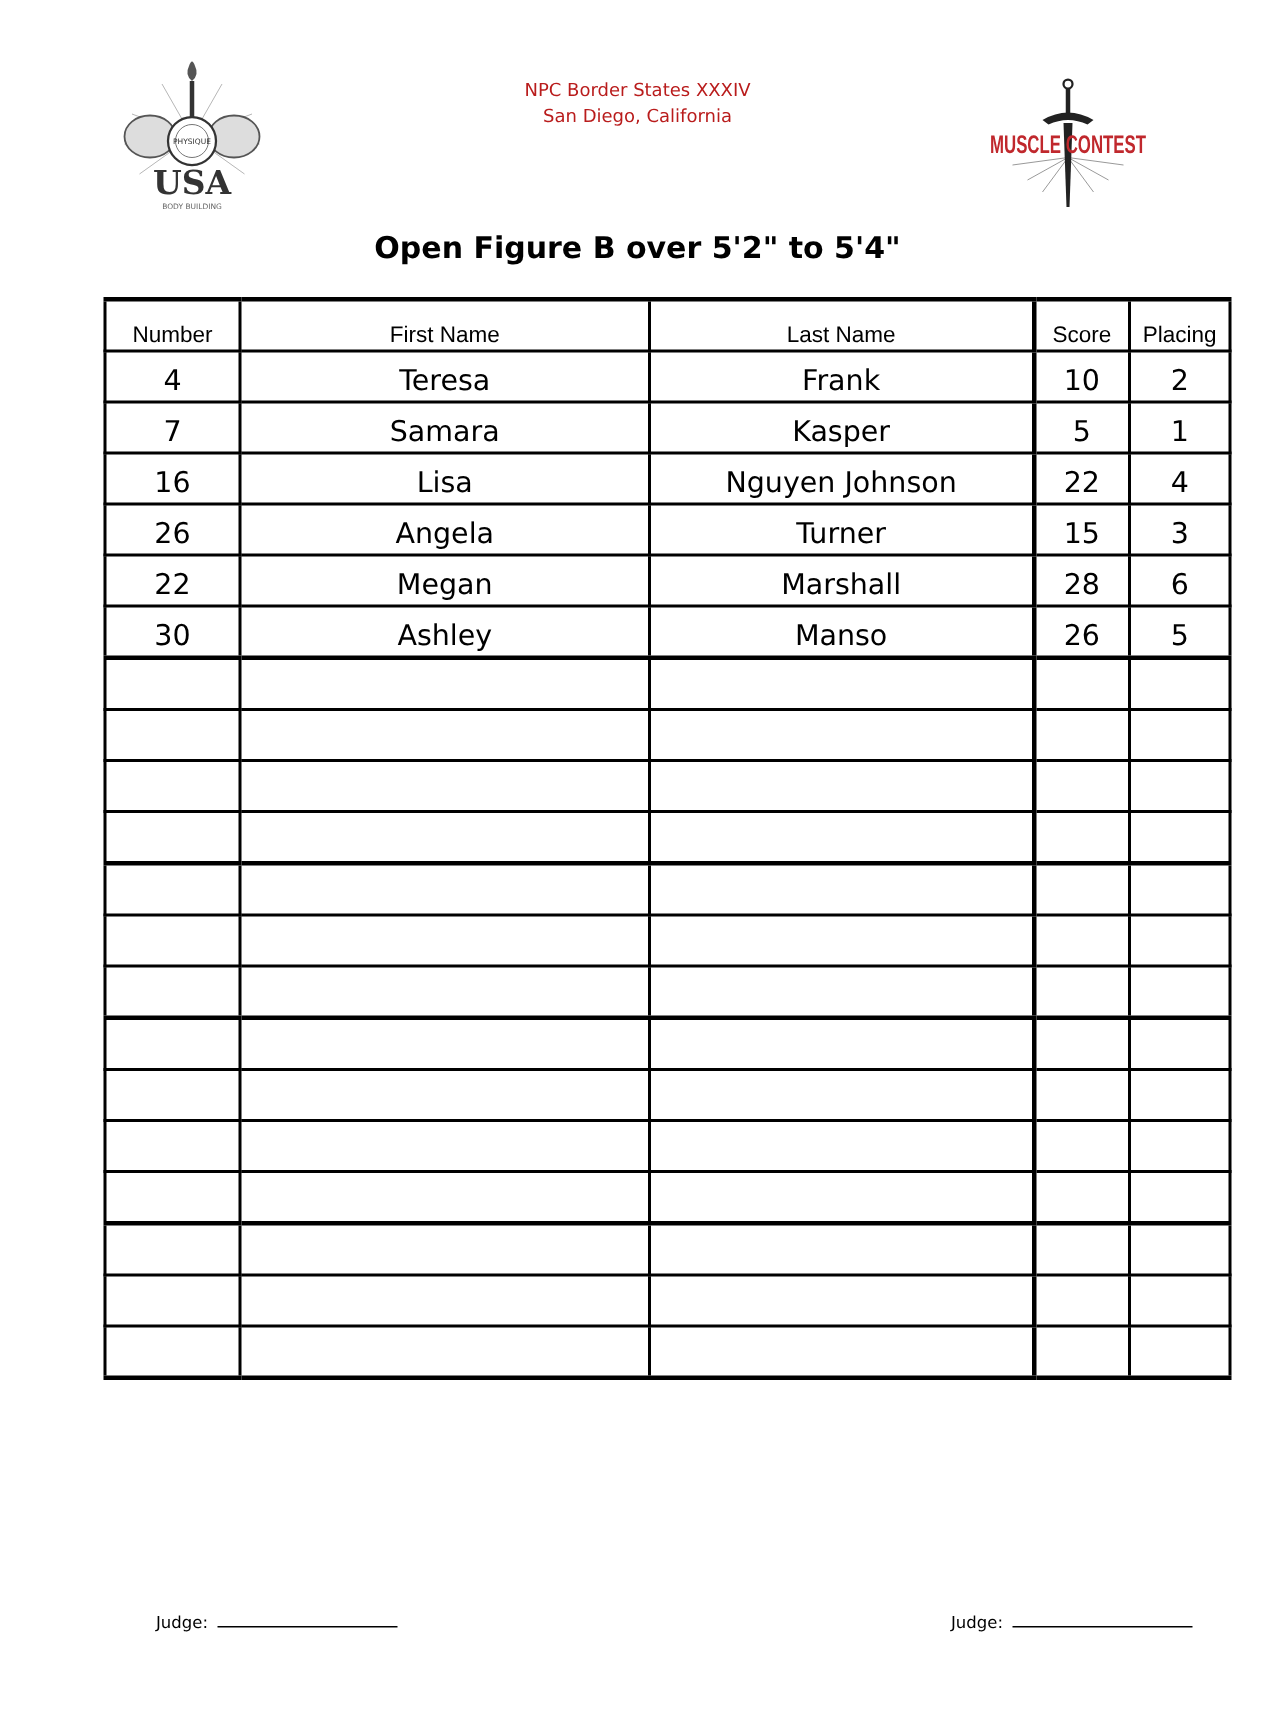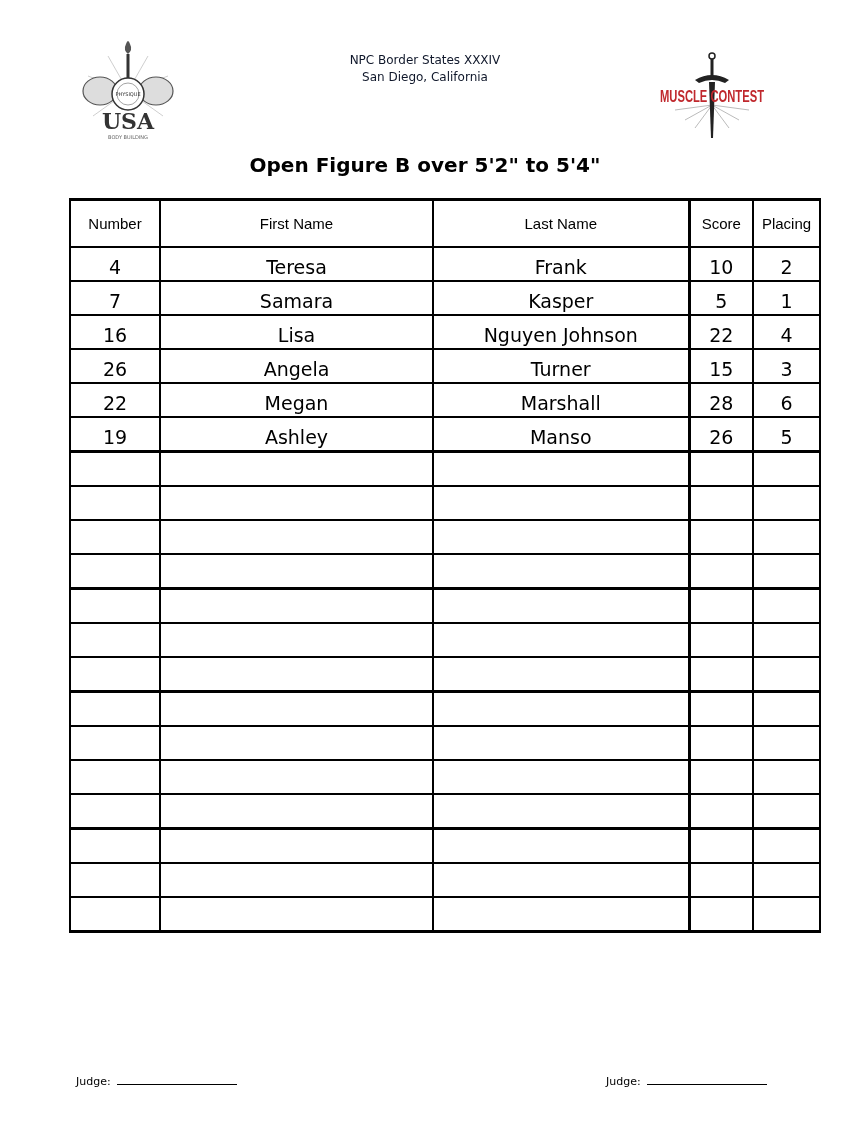--- a/index.html
+++ b/index.html
@@ -1,30 +1,30 @@
 <!DOCTYPE html>
 <html><head>
 <meta charset="utf-8">
 <style>
   html, body { margin:0; padding:0; background:#fff; }
   body { width:850px; height:1144px; position:relative; overflow:hidden; font-family:"DejaVu Sans", sans-serif; color:#000; }
   .logo-left { position:absolute; left:78px; top:36px; width:100px; height:110px; }
   .logo-right { position:absolute; left:655px; top:50px; width:115px; height:90px; }
-  .header-lines { position:absolute; left:200px; top:52px; width:450px; text-align:center; font-family:"DejaVu Sans", sans-serif; font-size:12px; line-height:17px; color:#0f172a; }
+  .header-lines { position:absolute; left:200px; top:52px; width:450px; text-align:center; font-family:"DejaVu Sans", sans-serif; font-size:12px; line-height:17px; color:#b91c1c; }
   .title { position:absolute; left:160px; top:153px; width:530px; text-align:center; font-family:"DejaVu Sans", sans-serif; font-weight:bold; font-size:20px; }
   table.results { position:absolute; left:69px; top:198px; border-collapse:collapse; table-layout:fixed; }
   table.results td, table.results th { border:2px solid #000; padding:0; height:30px; overflow:hidden; white-space:nowrap; }
-  table.results th { font-family:"Liberation Sans", sans-serif; font-weight:normal; font-size:15px; vertical-align:bottom; padding-bottom:14px; height:31px; }
+  table.results th { font-family:"Liberation Sans", sans-serif; font-weight:normal; font-size:15px; vertical-align:bottom; padding-bottom:1px; height:31px; }
   table.results thead tr th { border-top:3px solid #000; }
   table.results td { font-family:"DejaVu Sans", sans-serif; font-size:19px; vertical-align:bottom; line-height:22px; padding-bottom:2px; }
   td.c, th.c { text-align:center; }
   td.l { text-align:center; padding-left:3px; }
   tr.thick td { border-bottom:3.5px solid #000; }
   .col-score { border-left:3px solid #000 !important; }
-  .judge { position:absolute; top:1074px; font-family:"DejaVu Sans", sans-serif; font-size:11px; }
+  .judge { position:absolute; top:1074px; font-family:"DejaVu Sans", sans-serif; font-size:11px;margin-left:28px; }
   .judge .line { display:inline-block; width:120px; border-bottom:1px solid #000; margin-left:6px; vertical-align:baseline; height:10px; }
 </style>
 </head>
 <body>
 
 <div class="logo-left">
   <svg width="100" height="110" viewBox="0 0 100 110">
     <g stroke="#999" stroke-width="0.6" opacity="0.8">
       <line x1="50" y1="55" x2="10" y2="40"></line>
         <line x1="50" y1="55" x2="90" y2="40"></line>
@@ -119,21 +119,21 @@
       <td class="c">3</td>
     </tr>
     <tr>
       <td class="c">22</td>
       <td class="l">Megan</td>
       <td class="l">Marshall</td>
       <td class="c col-score">28</td>
       <td class="c">6</td>
     </tr>
     <tr class="thick">
-      <td class="c">19</td>
+      <td class="c">30</td>
       <td class="l">Ashley</td>
       <td class="l">Manso</td>
       <td class="c col-score">26</td>
       <td class="c">5</td>
     </tr>
   <tr>
         <td class="c"></td>
         <td class="l"></td>
         <td class="l"></td>
         <td class="c col-score"></td>

